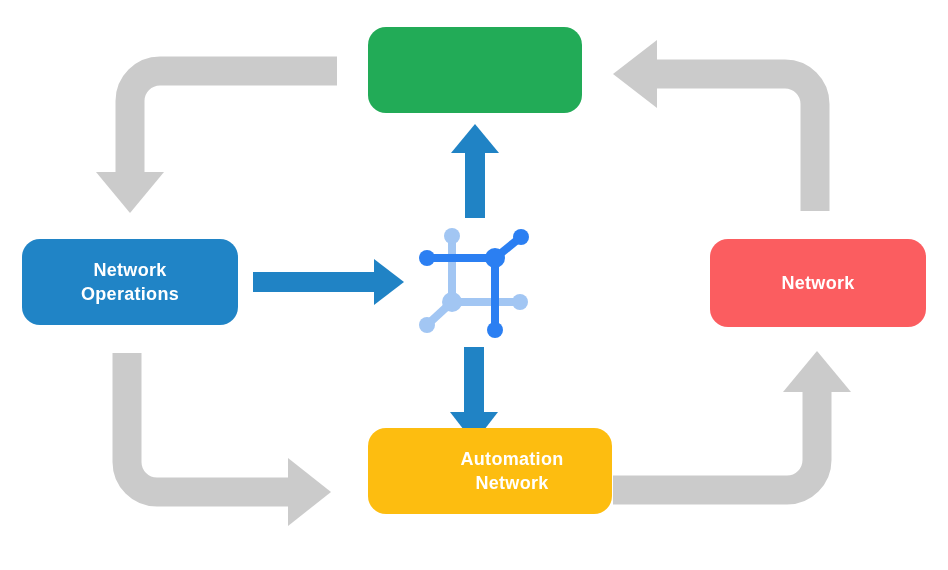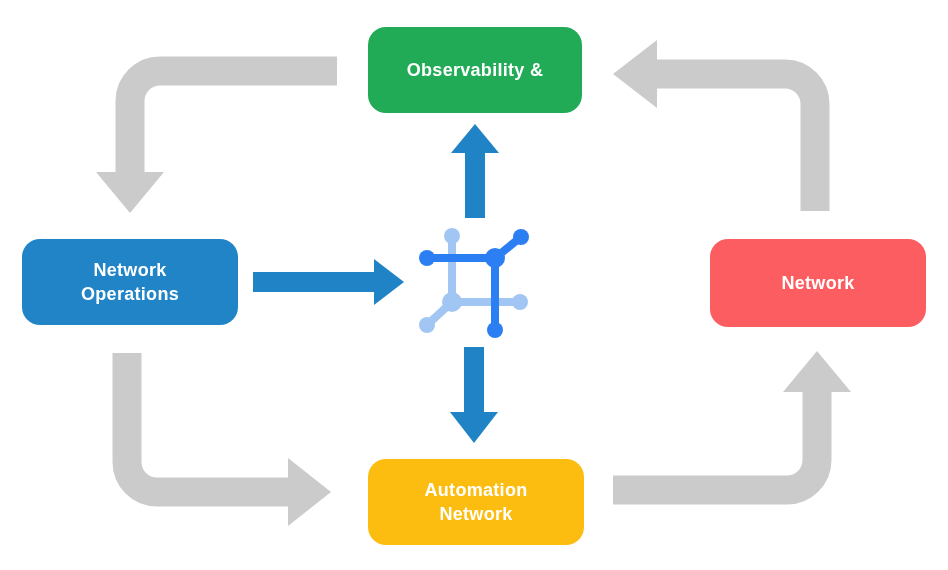--- a/index.html
+++ b/index.html
@@ -10,21 +10,21 @@
   svg.layer { position:absolute; left:0; top:0; display:block; }
   .node {
     position:absolute; border-radius:18px;
     display:flex; flex-direction:column; align-items:center; justify-content:center;
     color:#ffffff; font-size:18px; font-weight:600; line-height:24px;
     letter-spacing:0.3px; text-align:center;
   }
   #node-observability { left:368px; top:27px;  width:214px; height:86px; }
   #node-operations    { left:22px;  top:239px; width:216px; height:86px; }
   #node-infrastructure{ left:710px; top:239px; width:216px; height:88px; }
-  #node-tooling       { left:368px; top:459px; width:216px; height:86px; }
+  #node-tooling       { left:368px; top:428px; width:200px; height:86px;padding-left:44px; }
 </style>
 </head>
 <body>
 
 <div class="canvas">
 
   <svg class="layer" width="948" height="570" viewBox="0 0 948 570">
 
     <g>
       <path d="M 337 71 H 160 A 30 30 0 0 0 130 101 V 174" fill="none" stroke-width="29" stroke="#CBCBCB"></path>
@@ -65,21 +65,20 @@
       <line x1="495" y1="258" x2="495" y2="330" stroke-width="8" stroke="#2B7FF2"></line>
       <line x1="495" y1="258" x2="521" y2="237" stroke-width="8" stroke="#2B7FF2"></line>
       <circle cx="427" cy="258" r="8" fill="#2B7FF2"></circle>
       <circle cx="495" cy="330" r="8" fill="#2B7FF2"></circle>
       <circle cx="521" cy="237" r="8" fill="#2B7FF2"></circle>
       <circle cx="495" cy="258" r="10" fill="#2B7FF2"></circle>
     </g>
   </svg>
 
   <div class="node" id="node-observability" style="background: rgb(34, 171, 87);">
-    <span>Observability &amp;</span>
   </div>
 
   <div class="node" id="node-operations" style="background: rgb(32, 132, 198);">
     <span>Network</span>
     <span>Operations</span>
   </div>
 
   <div class="node" id="node-infrastructure" style="background: rgb(251, 93, 96);">
     <span>Network</span>
   </div>

